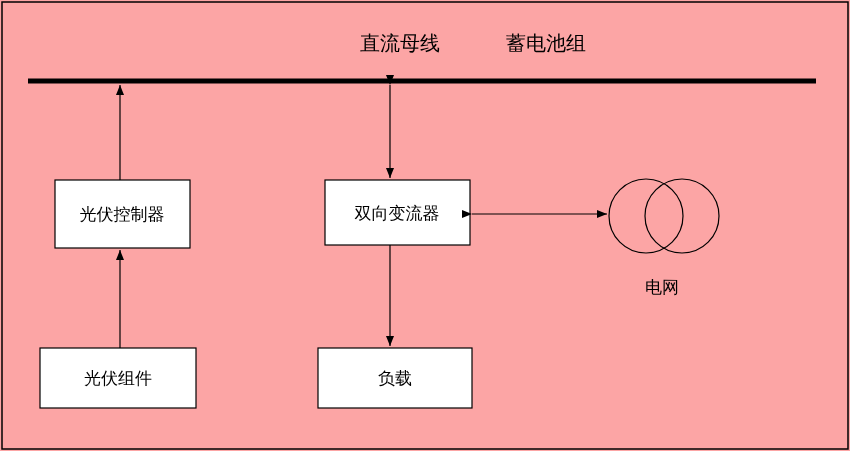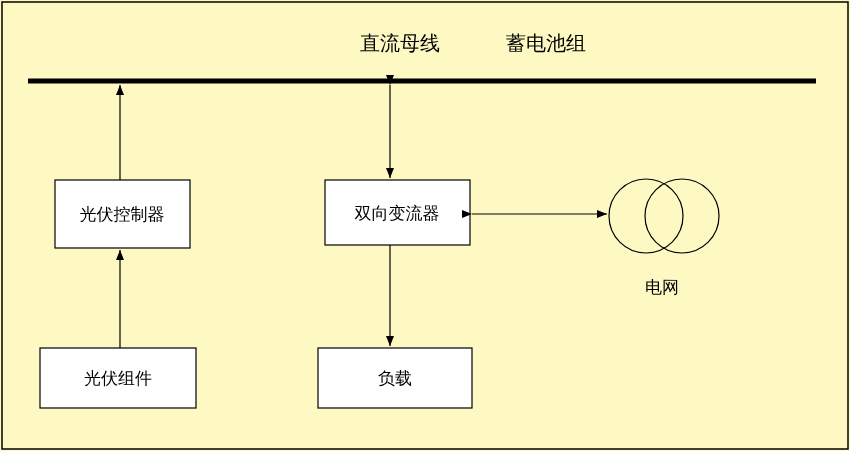--- a/index.html
+++ b/index.html
@@ -4,21 +4,21 @@
 <style>
   html, body {
     margin: 0;
     padding: 0;
     background: #ffffff;
   }
   .page {
     position: relative;
     width: 850px;
     height: 451px;
-    background: #fef9c3;
+    background: #fca5a5;
     font-family: "DejaVu Sans", "Liberation Sans", sans-serif;
   }
   svg {
     display: block;
   }
   text {
     font-family: "DejaVu Sans", "Liberation Sans", sans-serif;
     fill: #000000;
   }
   .box {

